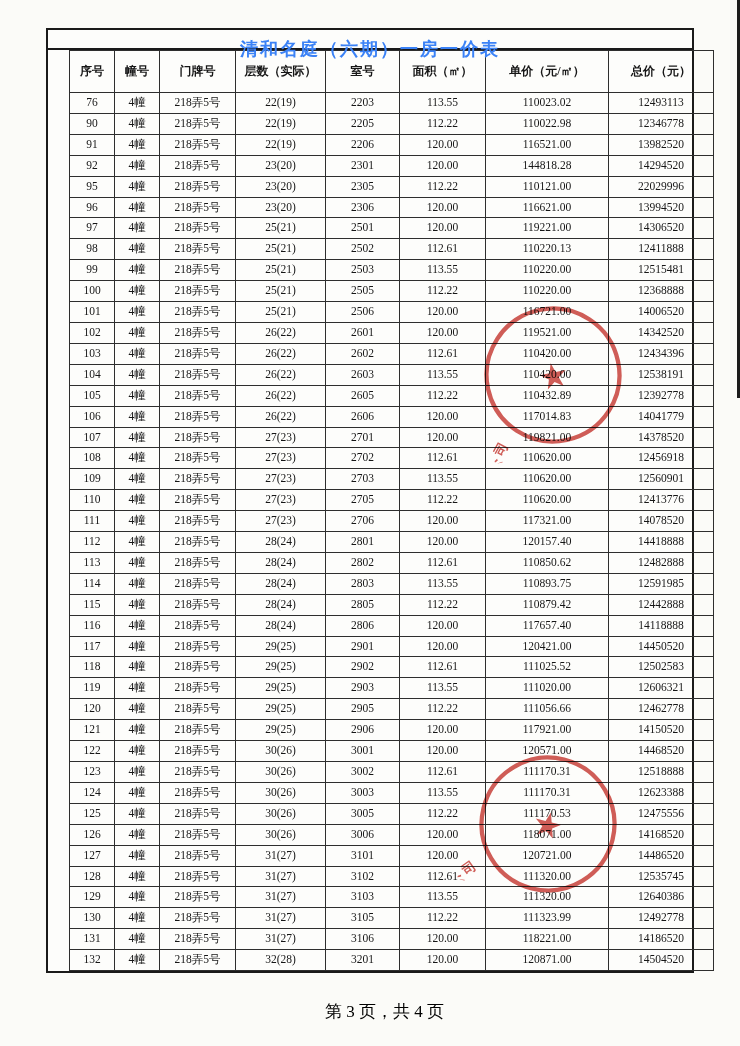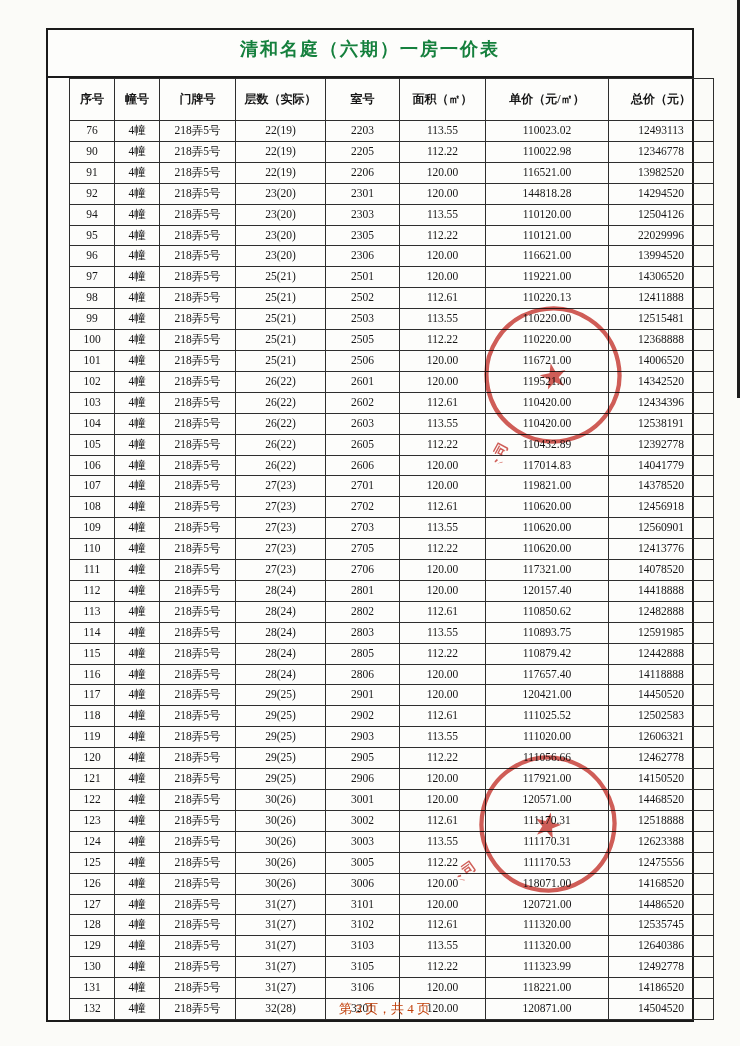--- a/index.html
+++ b/index.html
@@ -12,26 +12,26 @@
     overflow:hidden;
   }
   .doc-frame {
     position:absolute;
     left:46px; top:28px;
     width:648px;
     border:2px solid #1a1a1a;
     background:#fdfdfb;
   }
   .doc-title {
-    height:48px; line-height:38px;
+    height:20px; line-height:38px;
     text-align:center;
     font-size:18px; font-weight:bold;
     letter-spacing:2px;
     border-bottom:2px solid #1a1a1a;
-    color:#15803d;
+    color:#3b82f6;
   }
   table.price-table {
     width:100%;
     border-collapse:collapse;
     table-layout:fixed;
     margin-left:21px;
   }
   table.price-table th {
     height:42px;
     font-size:12px;
@@ -57,22 +57,22 @@
     mix-blend-mode:multiply;
     pointer-events:none;
   }
   .stamp1 { left:478px; top:300px; transform:rotate(-12deg); }
   .stamp2 { left:473px; top:749px; transform:rotate(14deg); }
   .page-footer {
     position:absolute;
     top:1000px; left:0;
     width:100%;
     text-align:center;
-    font-size:13px;
-    color:#c2410c;
+    font-size:17px;
+    color:#000000;
     padding-left:29px;
   }
   .watermark {
     position:absolute;
     top:1078px; right:4px;
     display:flex; align-items:center; gap:12px;
     font-family:"Liberation Sans", sans-serif;
     font-size:14px; font-weight:bold;
     color:#e8402a;
   }
@@ -152,30 +152,20 @@
           <td>92</td>
           <td>4幢</td>
           <td>218弄5号</td>
           <td>23(20)</td>
           <td>2301</td>
           <td>120.00</td>
           <td>144818.28</td>
           <td>14294520</td>
         </tr>
         <tr>
-          <td>94</td>
-          <td>4幢</td>
-          <td>218弄5号</td>
-          <td>23(20)</td>
-          <td>2303</td>
-          <td>113.55</td>
-          <td>110120.00</td>
-          <td>12504126</td>
-        </tr>
-        <tr>
           <td>95</td>
           <td>4幢</td>
           <td>218弄5号</td>
           <td>23(20)</td>
           <td>2305</td>
           <td>112.22</td>
           <td>110121.00</td>
           <td>22029996</td>
         </tr>
         <tr>

